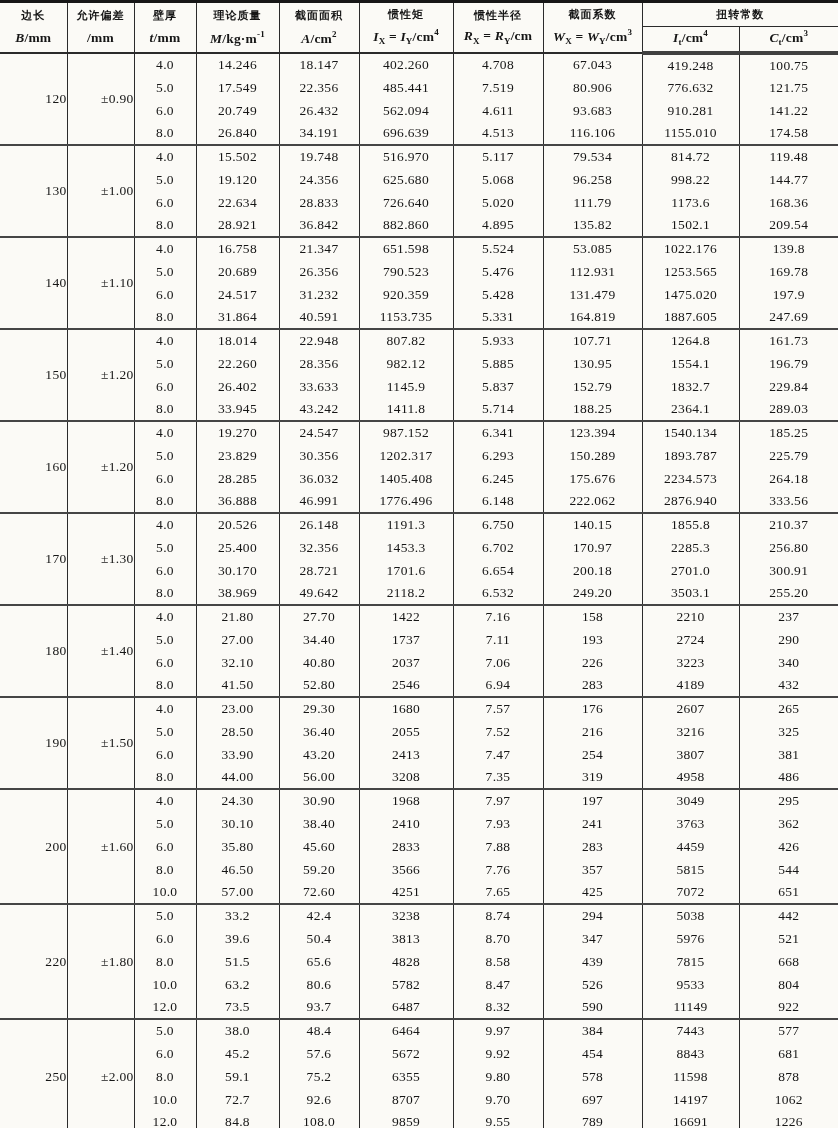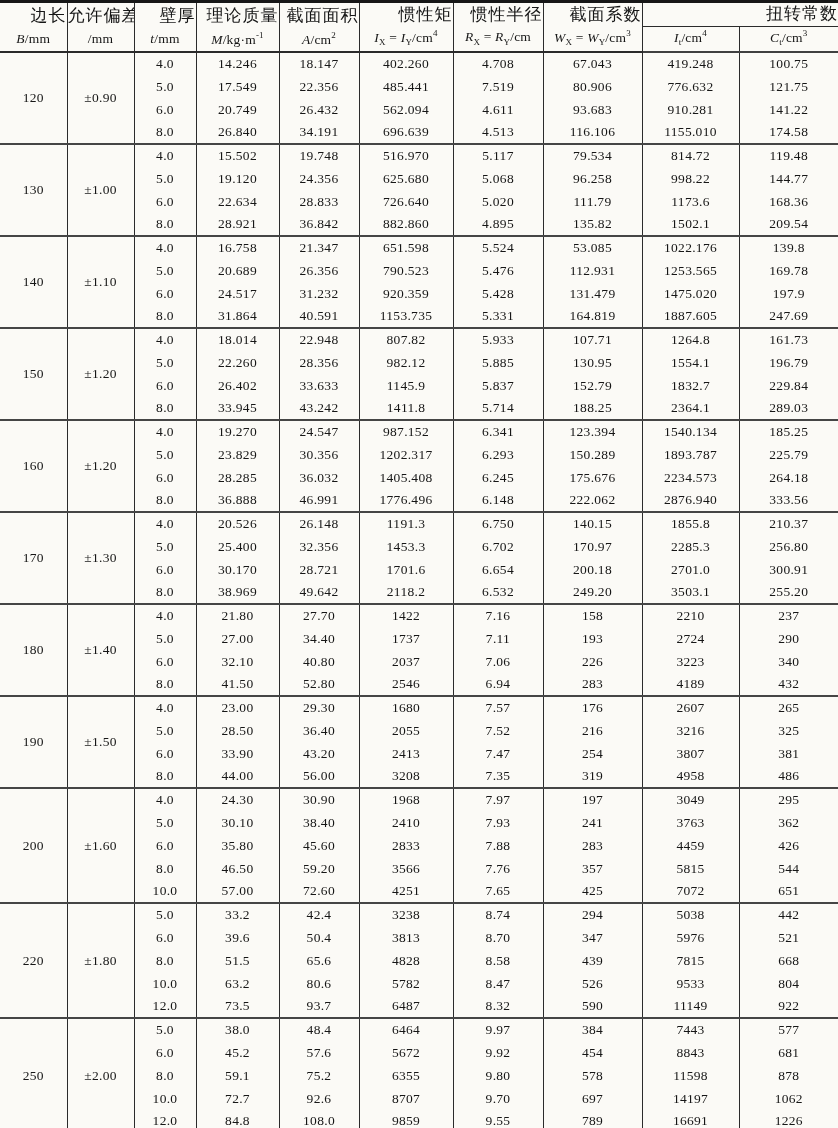--- a/index.html
+++ b/index.html
@@ -27,33 +27,33 @@
   }
   th.first-col, td.first-col { border-left:none; }
 
   
   thead tr:first-child th { border-top:3px solid #171717; }
   tbody tr:last-child td { border-bottom:3px solid #171717; }
 
   
   thead th { height:48px; }
   thead .hwrap { display:flex; flex-direction:column; justify-content:space-around; height:46px; }
-  .hname { font-size:17px; font-weight:normal; letter-spacing:1px; line-height:1.1;text-align:right; }
-  .hunit { font-size:13.5px; font-weight:normal; letter-spacing:0.2px; line-height:1.1; }
+  .hname { font-size:11px; font-weight:bold; letter-spacing:1px; line-height:1.1; }
+  .hunit { font-size:13.5px; font-weight:bold; letter-spacing:0.2px; line-height:1.1; }
   .hunit sub { font-size:9px; }
   .hunit sup { font-size:9px; }
   thead th { border-bottom:2px solid #2a2a2a; }
   th.torsion-span { height:23px; border-bottom:1px solid #2b2b2b; }
-  thead tr.h2 th { height:24px; border-bottom:2px solid #404040; }
+  thead tr.h2 th { height:24px; border-bottom:4px solid #404040; }
 
   
   tbody tr { height:23px; }
   tbody td { font-size:13.5px; letter-spacing:0.3px; }
   tbody tr.group-start td { border-top:2px solid #454545; }
-  td.cell-side-length, td.cell-tolerance { font-size:13.5px; }
+  td.cell-side-length, td.cell-tolerance { font-size:13.5px;text-align:right; }
 </style>
 </head>
 <body>
 
 <div class="page">
   <table>
     <colgroup>
       <col style="width:67px">
         <col style="width:67px">
         <col style="width:62px">

